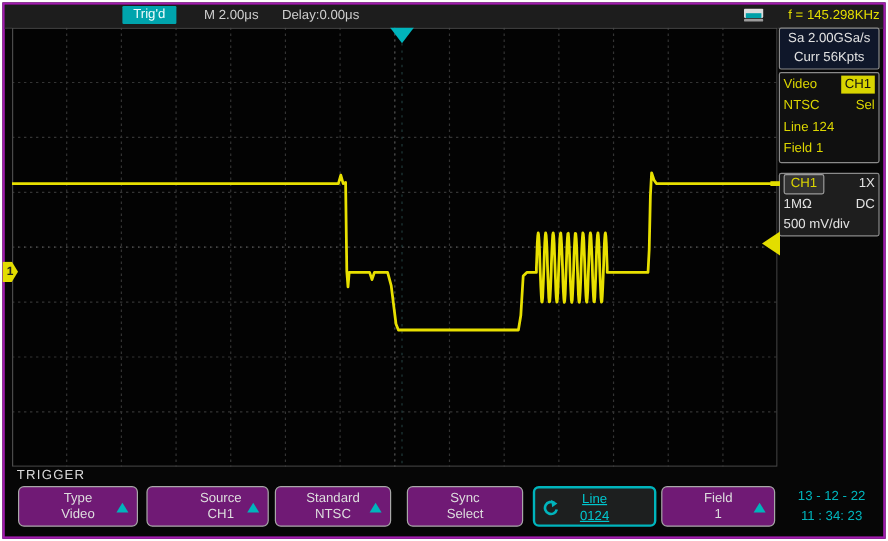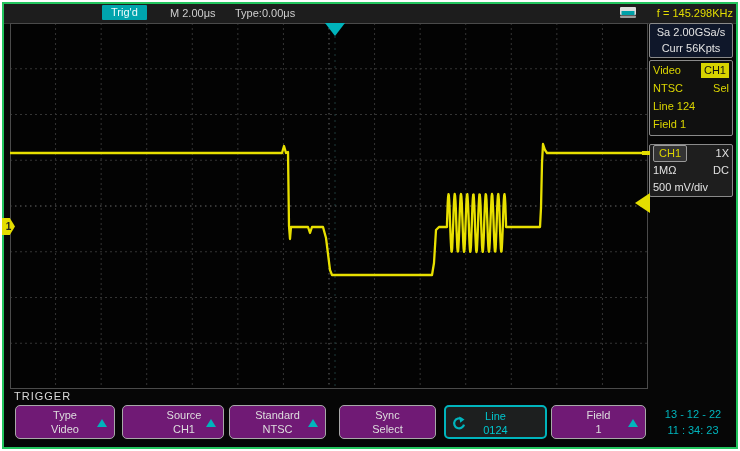--- a/index.html
+++ b/index.html
@@ -1,20 +1,20 @@
 <!DOCTYPE html>
 <html><head>
 <meta charset="utf-8">
 <style>
   html,body{margin:0;padding:0;}
   body{width:740px;height:451px;overflow:hidden;background:#ffffff;
        font-family:"Liberation Sans", sans-serif;}
   .stage{position:relative;width:740px;height:451px;background:#fff;}
   .frame{position:absolute;left:2px;top:2px;width:736px;height:447px;
-         box-sizing:border-box;border:2px solid #22c55e;background:#060606;}
+         box-sizing:border-box;border:2px solid #a21caf;background:#060606;}
   
   .topbar{position:absolute;left:0;top:0;width:732px;height:19px;background:#1d1d1d;
           border-bottom:1px solid #353535;color:#cfcfcf;font-size:11px;}
   .trig-badge{position:absolute;left:98px;top:1px;height:15px;line-height:15px;
               padding:0 9px;background:#00a4ad;color:#eefcfc;border-radius:1px;}
   .tb-timebase{position:absolute;left:166px;top:3px;}
   .tb-delay{position:absolute;left:231px;top:3px;}
   .monitor-icon{position:absolute;left:616px;top:3px;}
   .tb-freq{position:absolute;right:3px;top:3px;color:#e4de00;}
   
@@ -65,21 +65,21 @@
 </style>
 </head>
 <body>
 
 <div class="stage">
   <div class="frame">
 
     <div class="topbar">
       <span class="trig-badge">Trig'd</span>
       <span class="tb-timebase">M 2.00μs</span>
-      <span class="tb-delay">Type:0.00μs</span>
+      <span class="tb-delay">Delay:0.00μs</span>
       <span class="monitor-icon">
         <svg width="17" height="13" viewBox="0 0 17 13">
           <rect x="0" y="0" width="16" height="8" rx="1" fill="#dcdcdc"></rect>
           <rect x="1.5" y="4" width="13" height="4" fill="#00a0a8"></rect>
           <rect x="0" y="8.6" width="16" height="2.4" rx="1" fill="#9c9c9c"></rect>
         </svg>
       </span>
       <span class="tb-freq">f = 145.298KHz</span>
     </div>
 
@@ -171,21 +171,21 @@
         </div>
         <div class="menu-btn" style="left: 225px; width: 97px; text-align: center;">
           <div class="lbl">Standard</div>
           <div class="val">NTSC</div>
           <span class="up-arrow"></span>
         </div>
         <div class="menu-btn" style="left: 335px; width: 97px;">
           <div class="lbl">Sync</div>
           <div class="val">Select</div>
         </div>
-        <div class="menu-btn hl" style="left: 440px; width: 103px;">
+        <div class="menu-btn hl" style="left: 440px; width: 103px; text-decoration: underline;">
           <div class="lbl">Line</div>
           <div class="val">0124</div>
           <span class="knob-icon"><svg width="15" height="15" viewBox="0 0 15 15">
               <path d="M11,3.2 A5,5 0 1 0 13,8.6" fill="none" stroke="#00b4bc" stroke-width="2.2"></path>
               <polygon points="8.2,0.5 13.5,3.6 9.2,6.8" fill="#00b4bc"></polygon>
             </svg></span>
         </div>
         <div class="menu-btn" style="left: 547px; width: 95px;">
           <div class="lbl">Field</div>
           <div class="val">1</div>

